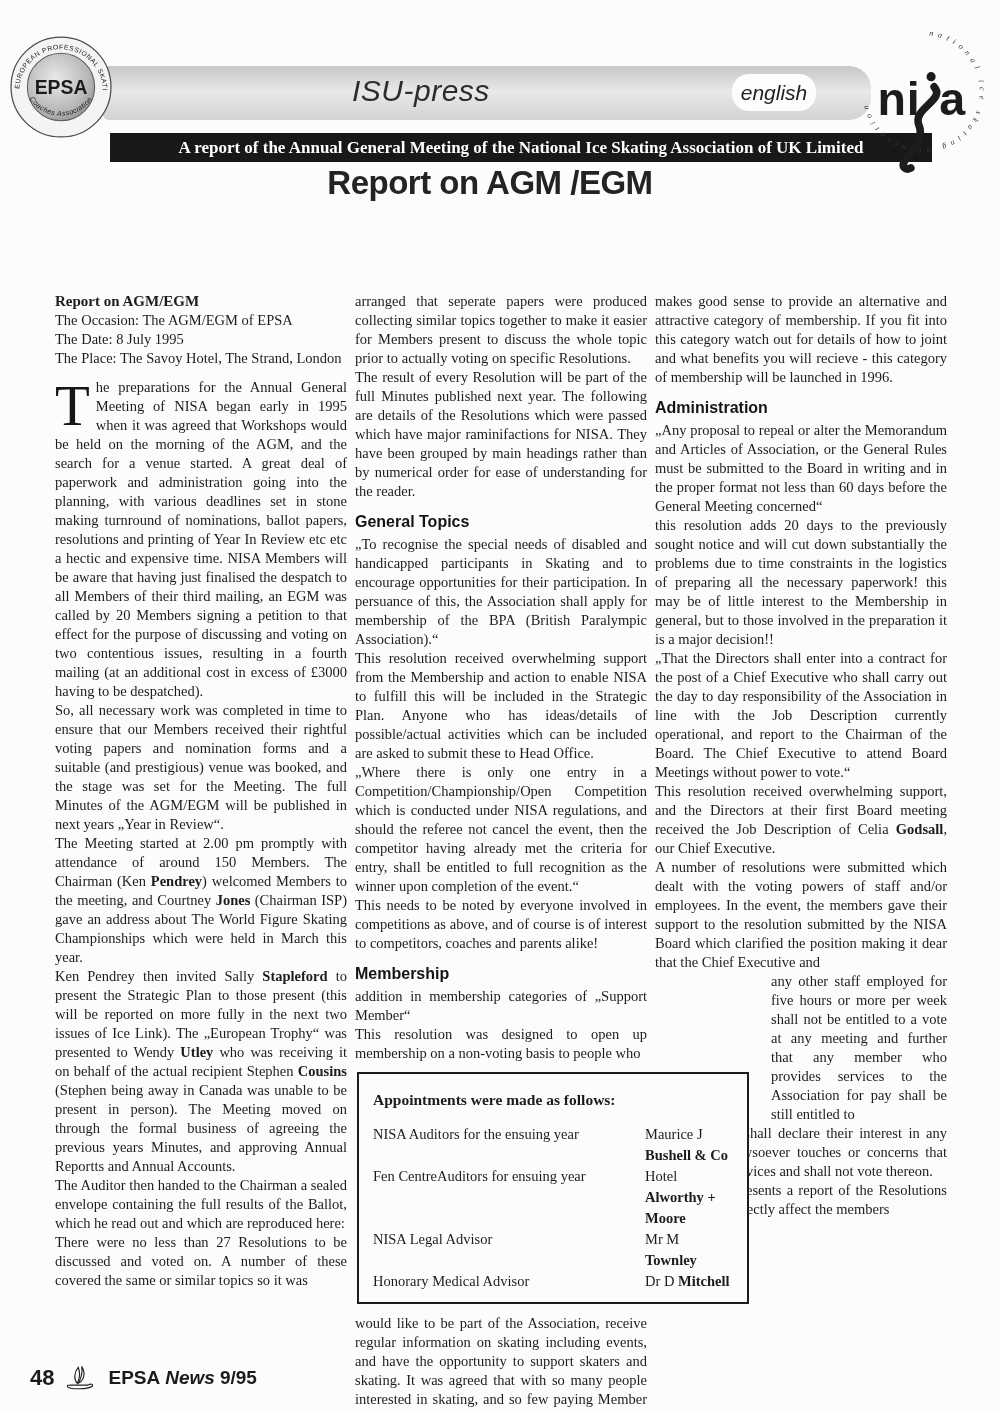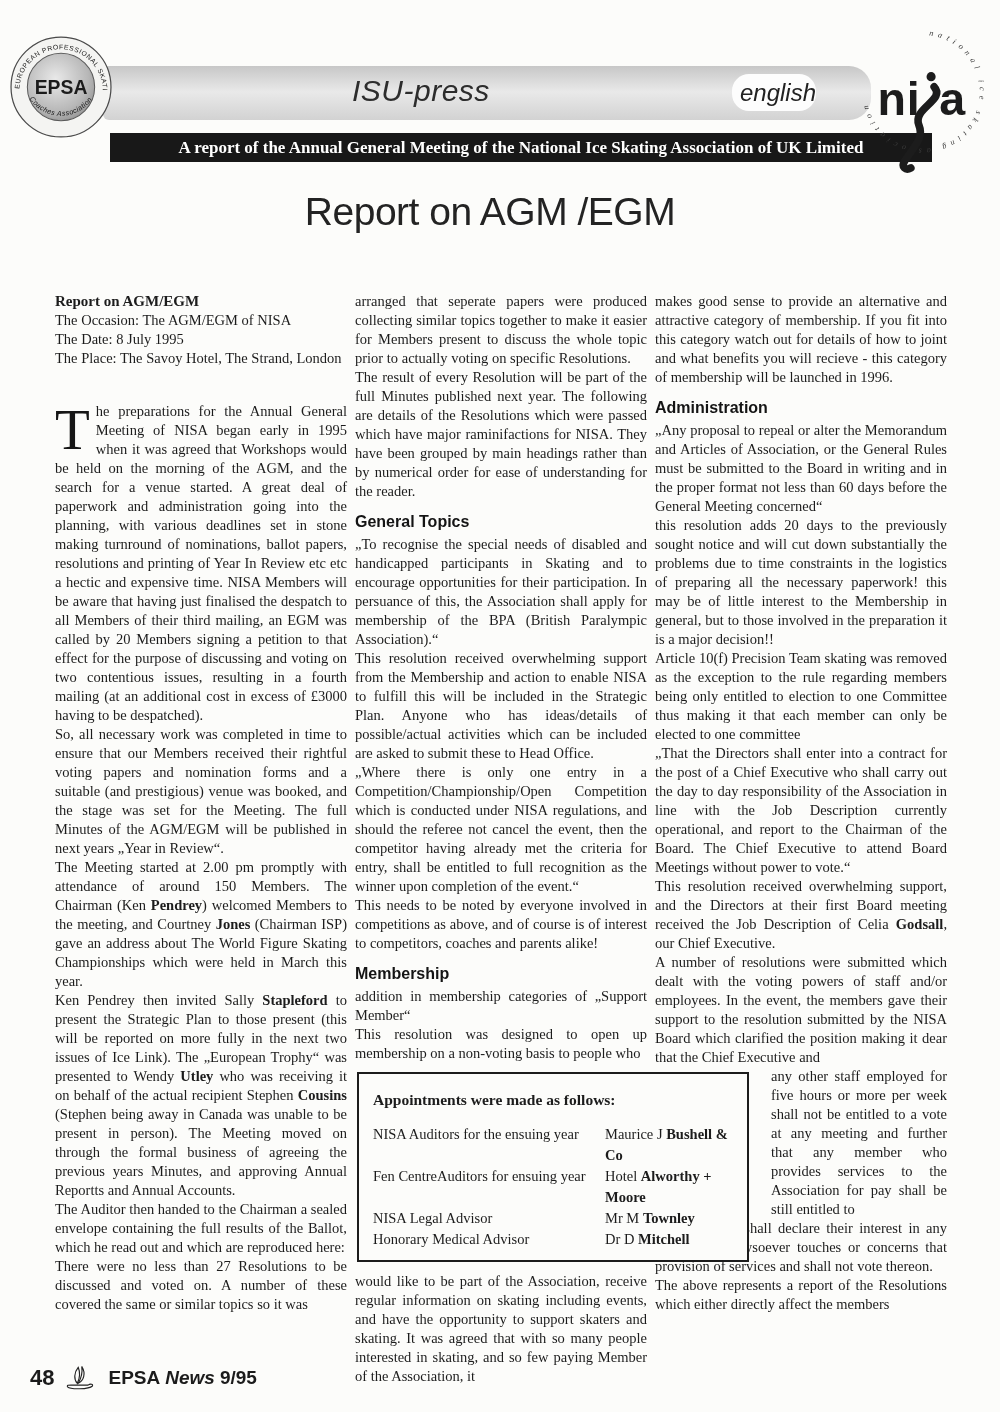--- a/index.html
+++ b/index.html
@@ -15,66 +15,66 @@
     background:linear-gradient(180deg,#c7c7c7,#e9e9e9 48%,#d2d2d2);
     border-radius:6px 22px 22px 6px;
   }
   .isu-press {
     position:absolute; left:233px; top:8px;
     font-family:"Liberation Sans", sans-serif; font-style:italic;
     font-size:30px; color:#2d2d2d; letter-spacing:.5px;margin-left:16px;
   }
   .english-pill {
     position:absolute; left:629px; top:8px; width:84px; height:37px;
-    background:#fdfdfd; border-radius:17px; text-align:right; line-height:37px;
-    font-family:"Liberation Sans", sans-serif; font-style:italic; font-size:24px; color:#222;
+    background:#fdfdfd; border-radius:17px; text-align:center; line-height:37px;
+    font-family:"Liberation Sans", sans-serif; font-style:italic; font-size:21px; color:#222;
   }
   .nisa-logo { position:absolute; left:849px; top:26px; width:148px; height:152px; z-index:2; }
   .blackbar {
     position:absolute; left:110px; top:133px; width:822px; height:29px;
     background:#181818; color:#fff; text-align:center; line-height:29px;
     font-family:Liberation Serif, serif; font-weight:bold; font-size:17px;
   }
   
   .kicker {
-    position:absolute; left:0; top:190px; width:980px; text-align:center;
-    font-family:"Liberation Sans", sans-serif; font-weight:normal; font-size:39px;
+    position:absolute; left:0; top:164px; width:980px; text-align:center;
+    font-family:"Liberation Sans", sans-serif; font-weight:bold; font-size:33px;
     letter-spacing:-.5px; color:#232323;
   }
   .main-title {
     position:absolute; left:0; top:219px; width:990px; text-align:center;
     font-family:"Liberation Sans", sans-serif; font-weight:bold; font-size:55px;
     letter-spacing:-1px; color:#232323;
   }
   
   .columns {
     position:absolute; left:55px; top:292px; width:892px;
     display:grid; grid-template-columns:292px 292px 292px; column-gap:8px;
   }
   .col p { margin:0; text-align:justify; font-size:14.5px; line-height:19px; }
-  .col .intro { margin-bottom:34px; }
+  .col .intro { margin-bottom:10px; }
   .col .intro .t { font-weight:bold; font-size:15px; line-height:19px; text-align:left; }
   .col .intro .line { display:block; font-size:14.5px; line-height:19px; }
   .col h3 {
     font-family:"Liberation Sans", sans-serif; font-size:16px; color:#141414;
     margin:12px 0 4px 0; font-weight:bold;
   }
   .dropcap {
     float:left; font-size:57px; line-height:50px; padding:3px 6px 0 0;
     font-family:"Liberation Serif", serif; color:#161616;
   }
   
   .appointments {
     position:relative; z-index:3; box-sizing:border-box;
     width:392px; margin:9px 0 10px 2px; padding:16px 14px 10px 14px;
     background:#fcfcfa; border:2px solid #1c1c1c;
   }
   .appointments .box-title { font-weight:bold; font-size:15.5px; line-height:20px; text-align:left; }
   .appointments .rows { margin-top:14px; }
-  .appointments .row { display:flex; font-size:14.5px; line-height:21px; }
+  .appointments .row { display:flex; font-size:14.5px; line-height:21px;gap:40px; }
   .appointments .role { width:232px; flex:none; }
   .appointments .name { flex:1; }
   
   .wrap-row { display:flex; }
   .wrap-row .intrusion-spacer { width:116px; flex:none; }
   .wrap-row p { flex:1; }
   
   .footer {
     position:absolute; left:30px; top:1364px; display:flex; align-items:center;
     font-family:"Liberation Sans", sans-serif; font-weight:bold; color:#1b1b1b;
@@ -132,21 +132,21 @@
 
   <div class="blackbar">A report of the Annual General Meeting of the National Ice Skating Association of UK Limited</div>
 
   <div class="kicker">Report on AGM /EGM</div>
 
   <div class="columns">
 
     <div class="col">
       <div class="intro">
         <p class="t">Report on AGM/EGM</p>
-        <span class="line">The Occasion: The AGM/EGM of NISA</span>
+        <span class="line">The Occasion: The AGM/EGM of EPSA</span>
         <span class="line">The Date: 8 July 1995</span>
         <span class="line">The Place: The Savoy Hotel, The Strand, London</span>
       </div>
       <p><span class="dropcap">T</span><span>he preparations for the Annual General Meeting of NISA began early in 1995 when it was agreed that Workshops would be held on the morning of the AGM, and the search for a venue started. A great deal of paperwork and administration going into the planning, with various deadlines set in stone making turnround of nominations, ballot papers, resolutions and printing of Year In Review etc etc a hectic and expensive time. NISA Members will be aware that having just finalised the despatch to all Members of their third mailing, an EGM was called by 20 Members signing a petition to that effect for the purpose of discussing and voting on two contentious issues, resulting in a fourth mailing (at an additional cost in excess of £3000 having to be despatched).</span></p>
       <p>So, all necessary work was completed in time to ensure that our Members received their rightful voting papers and nomination forms and a suitable (and prestigious) venue was booked, and the stage was set for the Meeting. The full Minutes of the AGM/EGM will be published in next years „Year in Review“.</p>
       <p><span>The Meeting started at 2.00 pm promptly with attendance of around 150 Members. The Chairman (Ken </span><span style="font-weight: bold;">Pendrey</span><span>) welcomed Members to the meeting, and Courtney </span><span style="font-weight: bold;">Jones</span><span> (Chairman ISP) gave an address about The World Figure Skating Championships which were held in March this year.</span></p>
       <p><span>Ken Pendrey then invited Sally </span><span style="font-weight: bold;">Stapleford</span><span> to present the Strategic Plan to those present (this will be reported on more fully in the next two issues of Ice Link). The „European Trophy“ was presented to Wendy </span><span style="font-weight: bold;">Utley</span><span> who was receiving it on behalf of the actual recipient Stephen </span><span style="font-weight: bold;">Cousins</span><span> (Stephen being away in Canada was unable to be present in person). The Meeting moved on through the formal business of agreeing the previous years Minutes, and approving Annual Reportts and Annual Accounts.</span></p>
       <p>The Auditor then handed to the Chairman a sealed envelope containing the full results of the Ballot, which he read out and which are reproduced here:</p>
       <p>There were no less than 27 Resolutions to be discussed and voted on. A number of these covered the same or similar topics so it was</p>
     </div>
@@ -186,21 +186,20 @@
       </div>
 
       <p>would like to be part of the Association, receive regular information on skating including events, and have the opportunity to support skaters and skating. It was agreed that with so many people interested in skating, and so few paying Member of the Association, it</p>
     </div>
 
     <div class="col">
       <p>makes good sense to provide an alternative and attractive category of membership. If you fit into this category watch out for details of how to joint and what benefits you will recieve - this category of membership will be launched in 1996.</p>
       <h3>Administration</h3>
       <p>„Any proposal to repeal or alter the Memorandum and Articles of Association, or the General Rules must be submitted to the Board in writing and in the proper format not less than 60 days before the General Meeting concerned“</p>
       <p>this resolution adds 20 days to the previously sought notice and will cut down substantially the problems due to time constraints in the logistics of preparing all the necessary paperwork! this may be of little interest to the Membership in general, but to those involved in the preparation it is a major decision!!</p>
-      <p>Article 10(f) Precision Team skating was removed as the exception to the rule regarding members being only entitled to election to one Committee thus making it that each member can only be elected to one committee</p>
       <p>„That the Directors shall enter into a contract for the post of a Chief Executive who shall carry out the day to day responsibility of the Association in line with the Job Description currently operational, and report to the Chairman of the Board. The Chief Executive to attend Board Meetings without power to vote.“</p>
       <p><span>This resolution received overwhelming support, and the Directors at their first Board meeting received the Job Description of Celia </span><span style="font-weight: bold;">Godsall</span><span>, our Chief Executive.</span></p>
       <p>A number of resolutions were submitted which dealt with the voting powers of staff and/or employees. In the event, the members gave their support to the resolution submitted by the NISA Board which clarified the position making it dear that the Chief Executive and</p>
       <div class="wrap-row">
         <span class="intrusion-spacer"></span>
         <p>any other staff employed for five hours or more per week shall not be entitled to a vote at any meeting and further that any member who provides services to the Association for pay shall be still entitled to</p>
       </div>
       <p>their vote but shall declare their interest in any matter that howsoever touches or concerns that provision of services and shall not vote thereon.</p>
       <p>The above represents a report of the Resolutions which either directly affect the members</p>
     </div>

